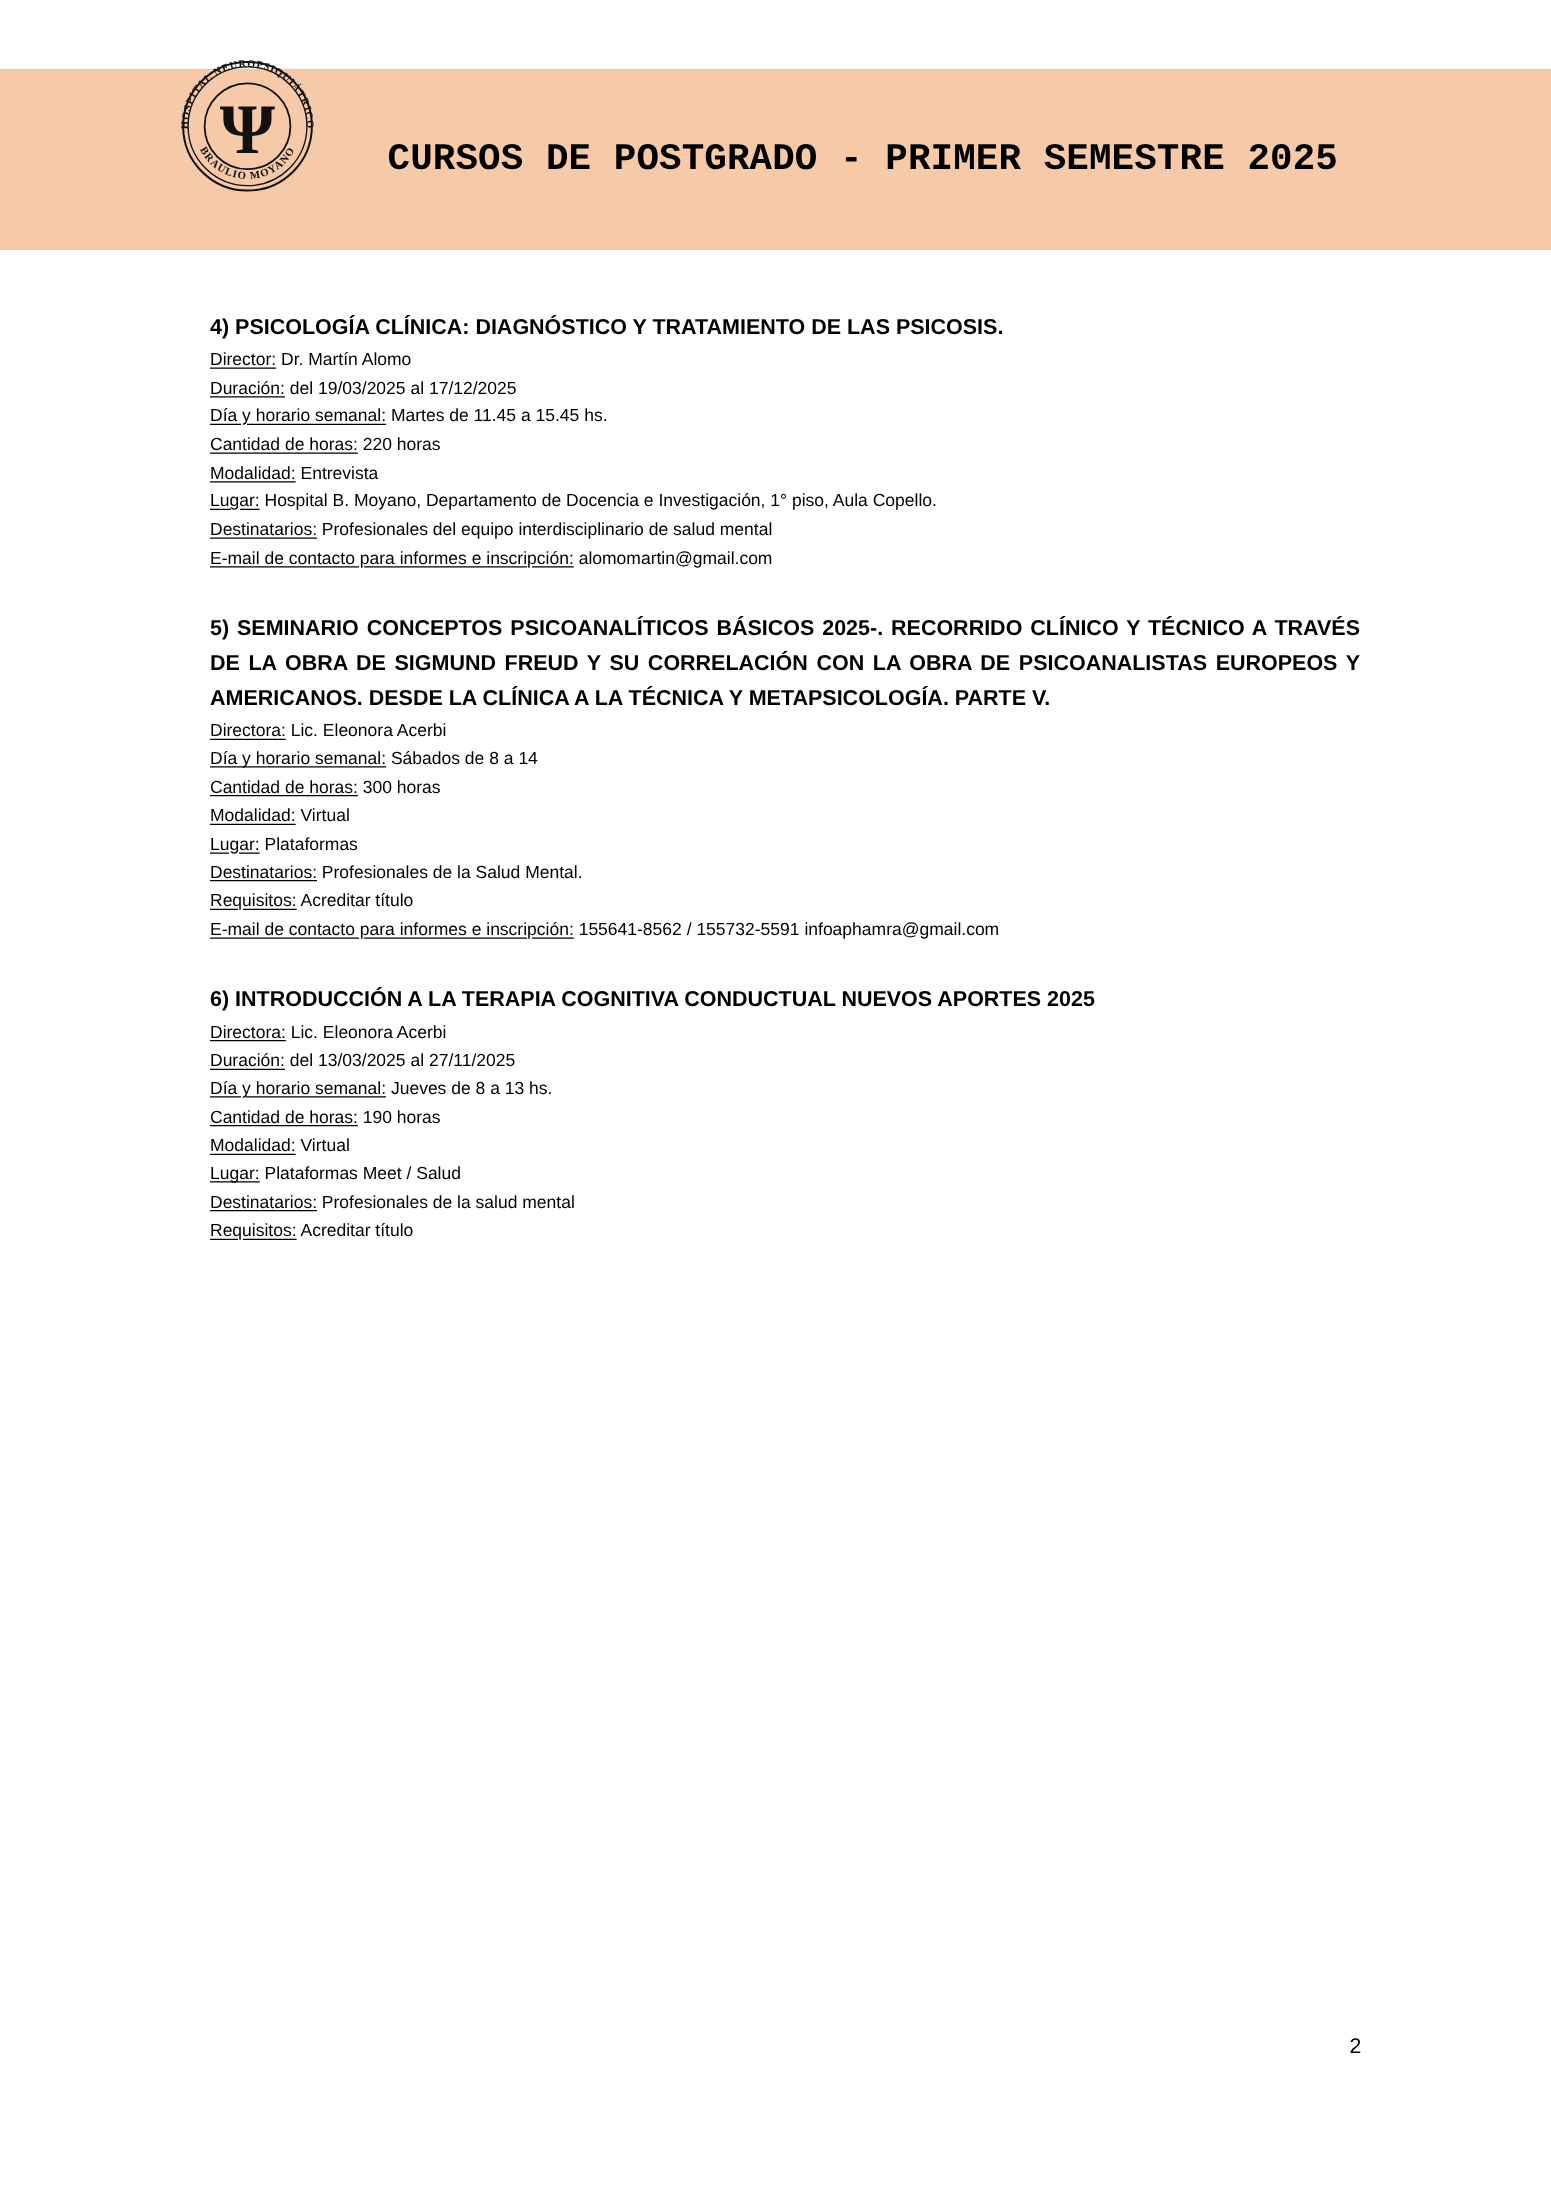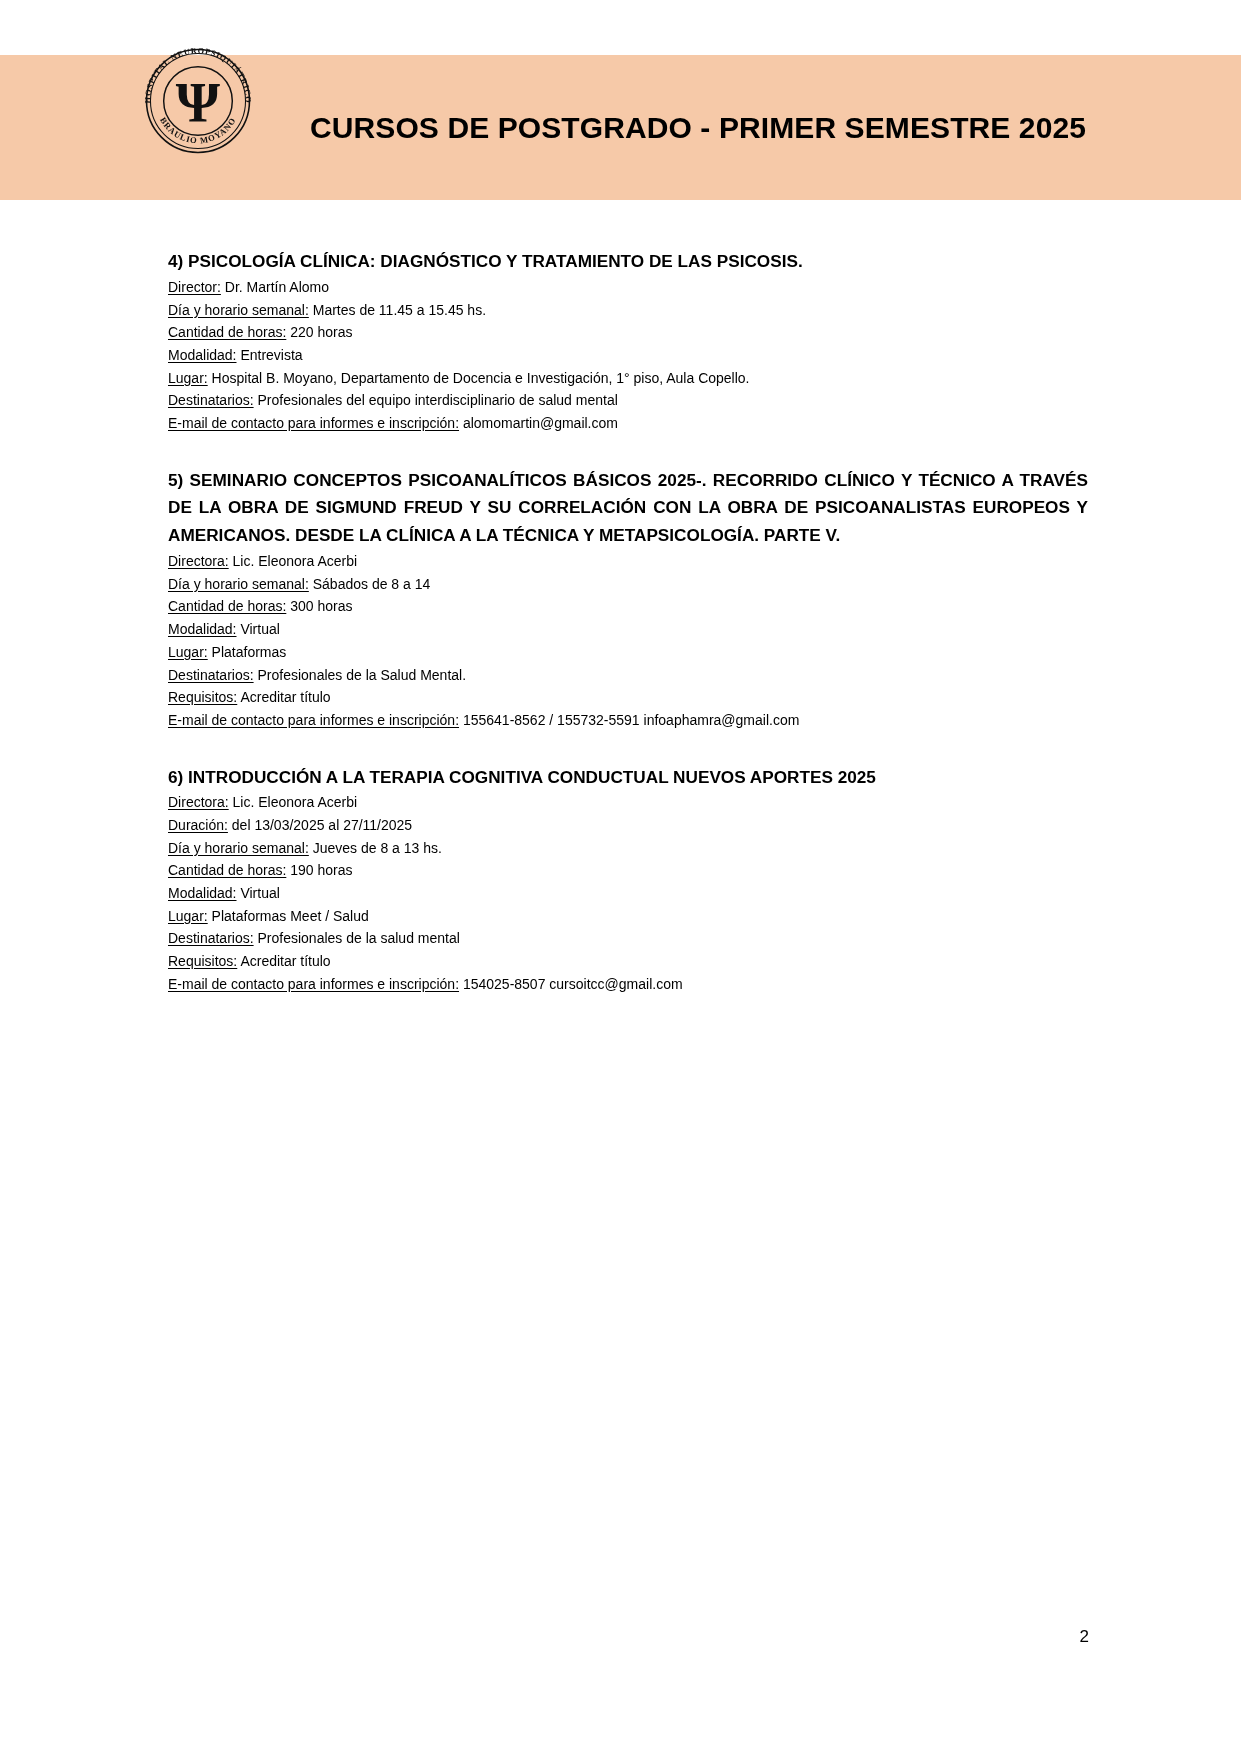--- a/index.html
+++ b/index.html
@@ -43,21 +43,21 @@
   .logo-wrap svg {
     display: block;
     width: 132px;
     height: 132px;
   }
   .header-title {
     position: absolute;
     left: 310px;
     top: 50%;
     transform: translateY(-50%);
-    font-family: Liberation Sans, sans-serif;
+    font-family: Liberation Mono, monospace;
     font-weight: bold;
     font-size: 30px;
     letter-spacing: 0.1px;
     color: #000000;
     white-space: nowrap;
     transform-origin: left center;
   }
 
   
   .content {
@@ -137,20 +137,21 @@
       </svg>
     </div>
 
     <div class="header-title">CURSOS DE POSTGRADO - PRIMER SEMESTRE 2025</div>
   </div>
 
   <div class="content">
       <div class="course-block">
         <div class="course-title">4) PSICOLOGÍA CLÍNICA: DIAGNÓSTICO Y TRATAMIENTO DE LAS PSICOSIS.</div>
         <div class="line"><span class="lbl">Director:</span><span class="val"> Dr. Martín Alomo</span></div>
+        <div class="line"><span class="lbl">Duración:</span><span class="val"> del 19/03/2025 al 17/12/2025</span></div>
         <div class="line"><span class="lbl">Día y horario semanal:</span><span class="val"> Martes de 11.45 a 15.45 hs.</span></div>
         <div class="line"><span class="lbl">Cantidad de horas:</span><span class="val"> 220 horas</span></div>
         <div class="line"><span class="lbl">Modalidad:</span><span class="val"> Entrevista</span></div>
         <div class="line"><span class="lbl">Lugar:</span><span class="val"> Hospital B. Moyano, Departamento de Docencia e Investigación, 1° piso, Aula Copello.</span></div>
         <div class="line"><span class="lbl">Destinatarios:</span><span class="val"> Profesionales del equipo interdisciplinario de salud mental</span></div>
         <div class="line"><span class="lbl">E-mail de contacto para informes e inscripción:</span><span class="val"> alomomartin@gmail.com</span></div>
       </div>
       <div class="course-block">
         <div class="course-title justified">5) SEMINARIO CONCEPTOS PSICOANALÍTICOS BÁSICOS 2025-. RECORRIDO CLÍNICO Y TÉCNICO A TRAVÉS DE LA OBRA DE SIGMUND FREUD Y SU CORRELACIÓN CON LA OBRA DE PSICOANALISTAS EUROPEOS Y AMERICANOS. DESDE LA CLÍNICA A LA TÉCNICA Y METAPSICOLOGÍA. PARTE V.</div>
         <div class="line"><span class="lbl">Directora:</span><span class="val">  Lic. Eleonora Acerbi</span></div>
@@ -165,19 +166,18 @@
       <div class="course-block">
         <div class="course-title">6) INTRODUCCIÓN A LA TERAPIA COGNITIVA CONDUCTUAL NUEVOS APORTES 2025</div>
         <div class="line"><span class="lbl">Directora:</span><span class="val"> Lic. Eleonora Acerbi</span></div>
         <div class="line"><span class="lbl">Duración:</span><span class="val"> del 13/03/2025 al 27/11/2025</span></div>
         <div class="line"><span class="lbl">Día y horario semanal:</span><span class="val"> Jueves de 8 a 13 hs.</span></div>
         <div class="line"><span class="lbl">Cantidad de horas:</span><span class="val"> 190 horas</span></div>
         <div class="line"><span class="lbl">Modalidad:</span><span class="val"> Virtual</span></div>
         <div class="line"><span class="lbl">Lugar:</span><span class="val"> Plataformas Meet / Salud</span></div>
         <div class="line"><span class="lbl">Destinatarios:</span><span class="val"> Profesionales de la salud mental</span></div>
         <div class="line"><span class="lbl">Requisitos:</span><span class="val"> Acreditar título</span></div>
-        <div class="line"><span class="lbl">E-mail de contacto para informes e inscripción:</span><span class="val"> 154025-8507 cursoitcc@gmail.com</span></div>
       </div>
     </div>
 
   <div class="page-number">2</div>
 
 </div>
 
 </body></html>

